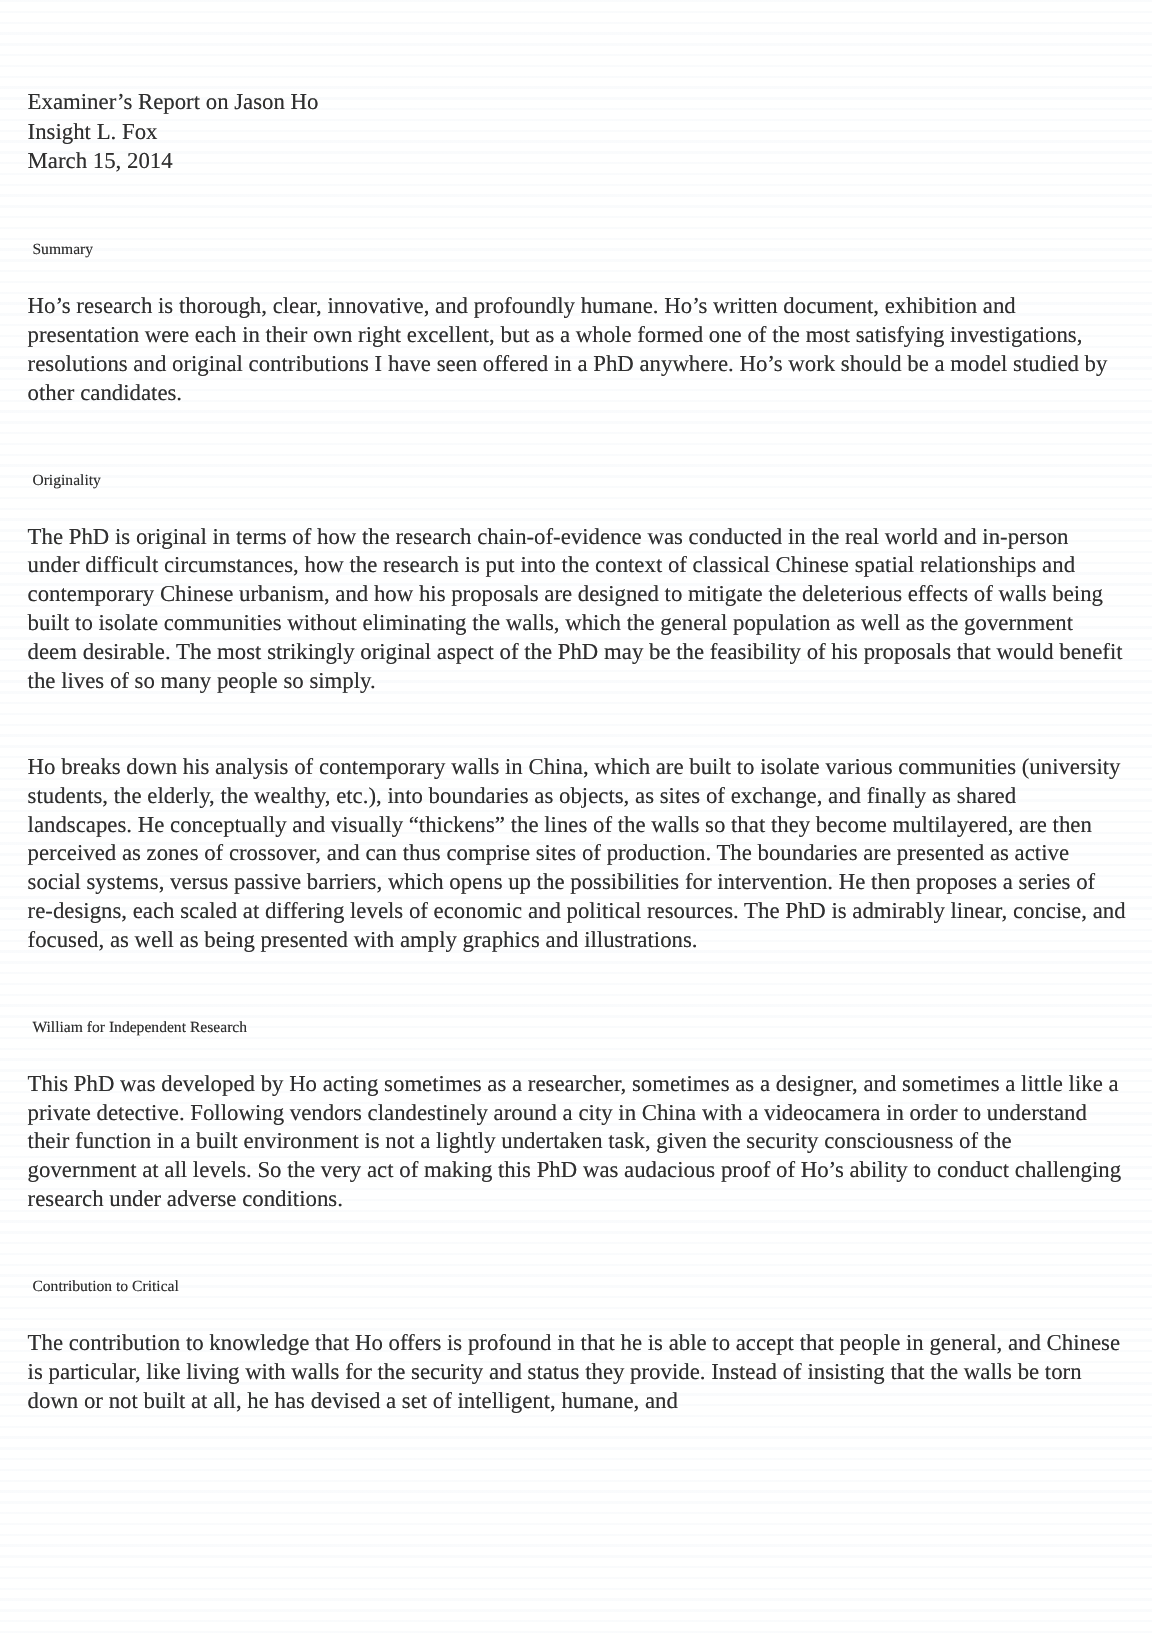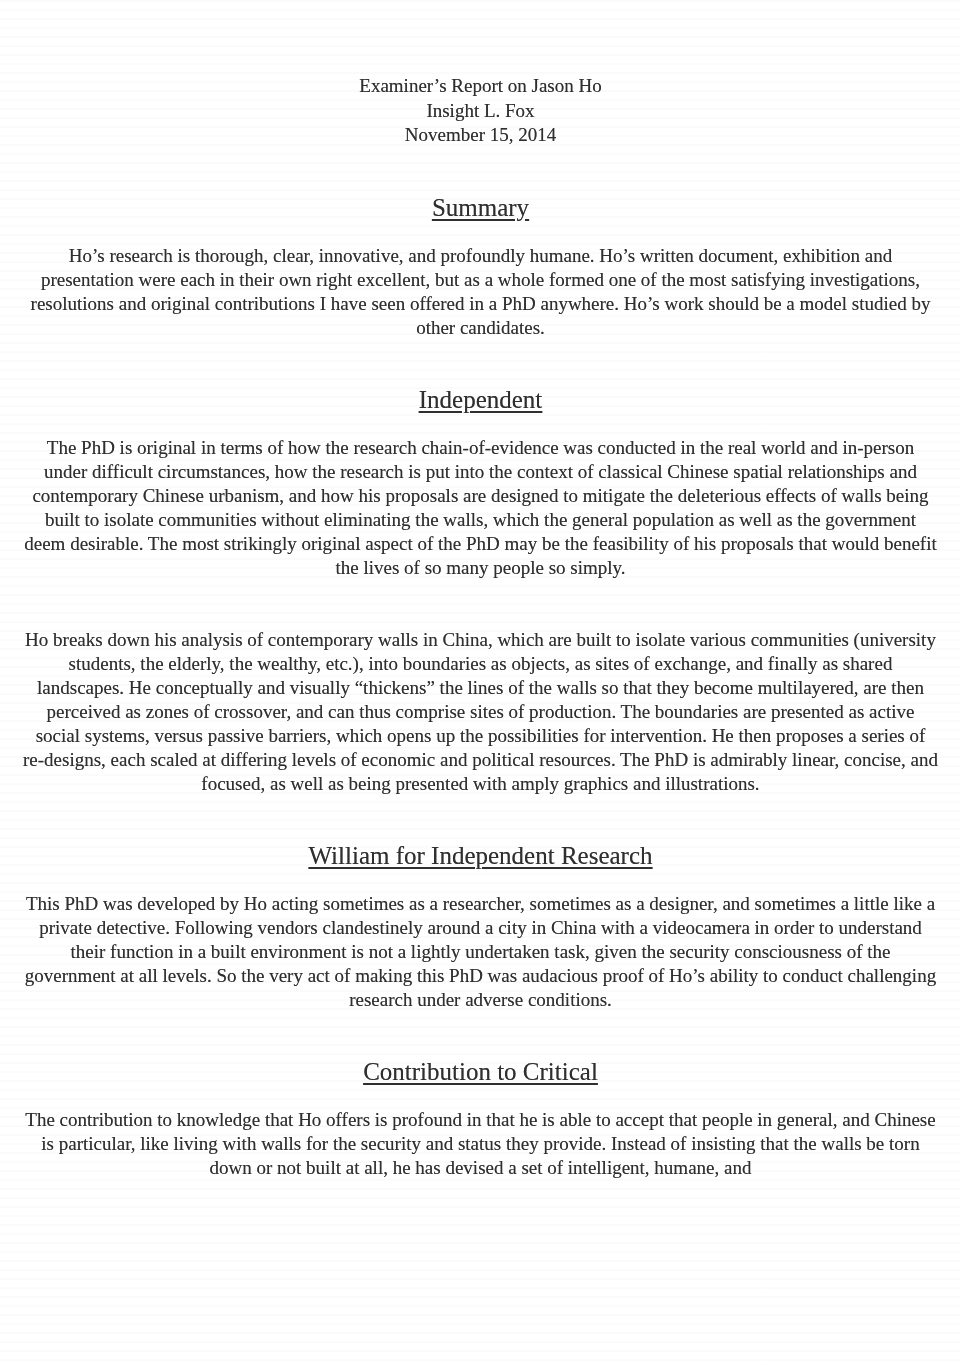--- a/index.html
+++ b/index.html
@@ -22,59 +22,57 @@
     background-image: repeating-linear-gradient(
       180deg,
       rgba(225, 232, 240, 0.18) 0px, rgba(225, 232, 240, 0.18) 2px,
       rgba(255, 255, 255, 0) 2px, rgba(255, 255, 255, 0) 9px
     );
     font-family: "Liberation Serif", "DejaVu Serif", serif;
     font-size: 19px;
     line-height: 24px;
     color: #2f2f2f;
     text-shadow: 0 0 0.5px rgba(47, 47, 47, 0.55);
-    text-align: center;
   }
   .doc-header .hline {
     line-height: 24.5px;
   }
   .section {
     margin-top: 48px;
   }
   .heading {
-    margin: 15px;
-    font-size: 25px;
+    margin: 4px;
+    font-size: 13px;
     font-weight: normal;
     line-height: 24px;
-    text-decoration: underline;
     text-underline-offset: 3px;
   }
   .paras p {
     margin: 24px 0 0 0;
   }
 </style>
 </head>
 <body>
 
 <div class="page">
   <header class="doc-header">
     <div class="hline">Examiner’s Report on Jason Ho</div>
     <div class="hline">Insight L. Fox</div>
-    <div class="hline">November 15, 2014</div>
+    <div class="hline">March 15, 2014</div>
   </header>
   <main id="sections">
   <section class="section">
     <h2 class="heading">Summary</h2>
     <div class="paras">
           <p>Ho’s research is thorough, clear, innovative, and profoundly humane. Ho’s written document, exhibition and presentation were each in their own right excellent, but as a whole formed one of the most satisfying investigations, resolutions and original contributions I have seen offered in a PhD anywhere. Ho’s work should be a model studied by other candidates.</p>
         </div>
   </section>
 
   <section class="section">
-    <h2 class="heading">Independent</h2>
+    <h2 class="heading">Originality</h2>
     <div class="paras">
           <p>The PhD is original in terms of how the research chain-of-evidence was conducted in the real world and in-person under difficult circumstances, how the research is put into the context of classical Chinese spatial relationships and contemporary Chinese urbanism, and how his proposals are designed to mitigate the deleterious effects of walls being built to isolate communities without eliminating the walls, which the general population as well as the government deem desirable. The most strikingly original aspect of the PhD may be the feasibility of his proposals that would benefit the lives of so many people so simply.</p>
         </div>
   </section>
 
   <section class="section">
     <div class="paras">
           <p>Ho breaks down his analysis of contemporary walls in China, which are built to isolate various communities (university students, the elderly, the wealthy, etc.), into boundaries as objects, as sites of exchange, and finally as shared landscapes. He conceptually and visually “thickens” the lines of the walls so that they become multilayered, are  then perceived as zones of crossover, and can thus comprise sites of production. The boundaries are presented as active social systems, versus passive barriers, which opens up the possibilities for intervention. He then proposes a series of re-designs, each scaled at differing levels of economic and political resources. The PhD is admirably linear, concise, and focused, as well as being presented with amply graphics and illustrations.</p>
         </div>
   </section>

